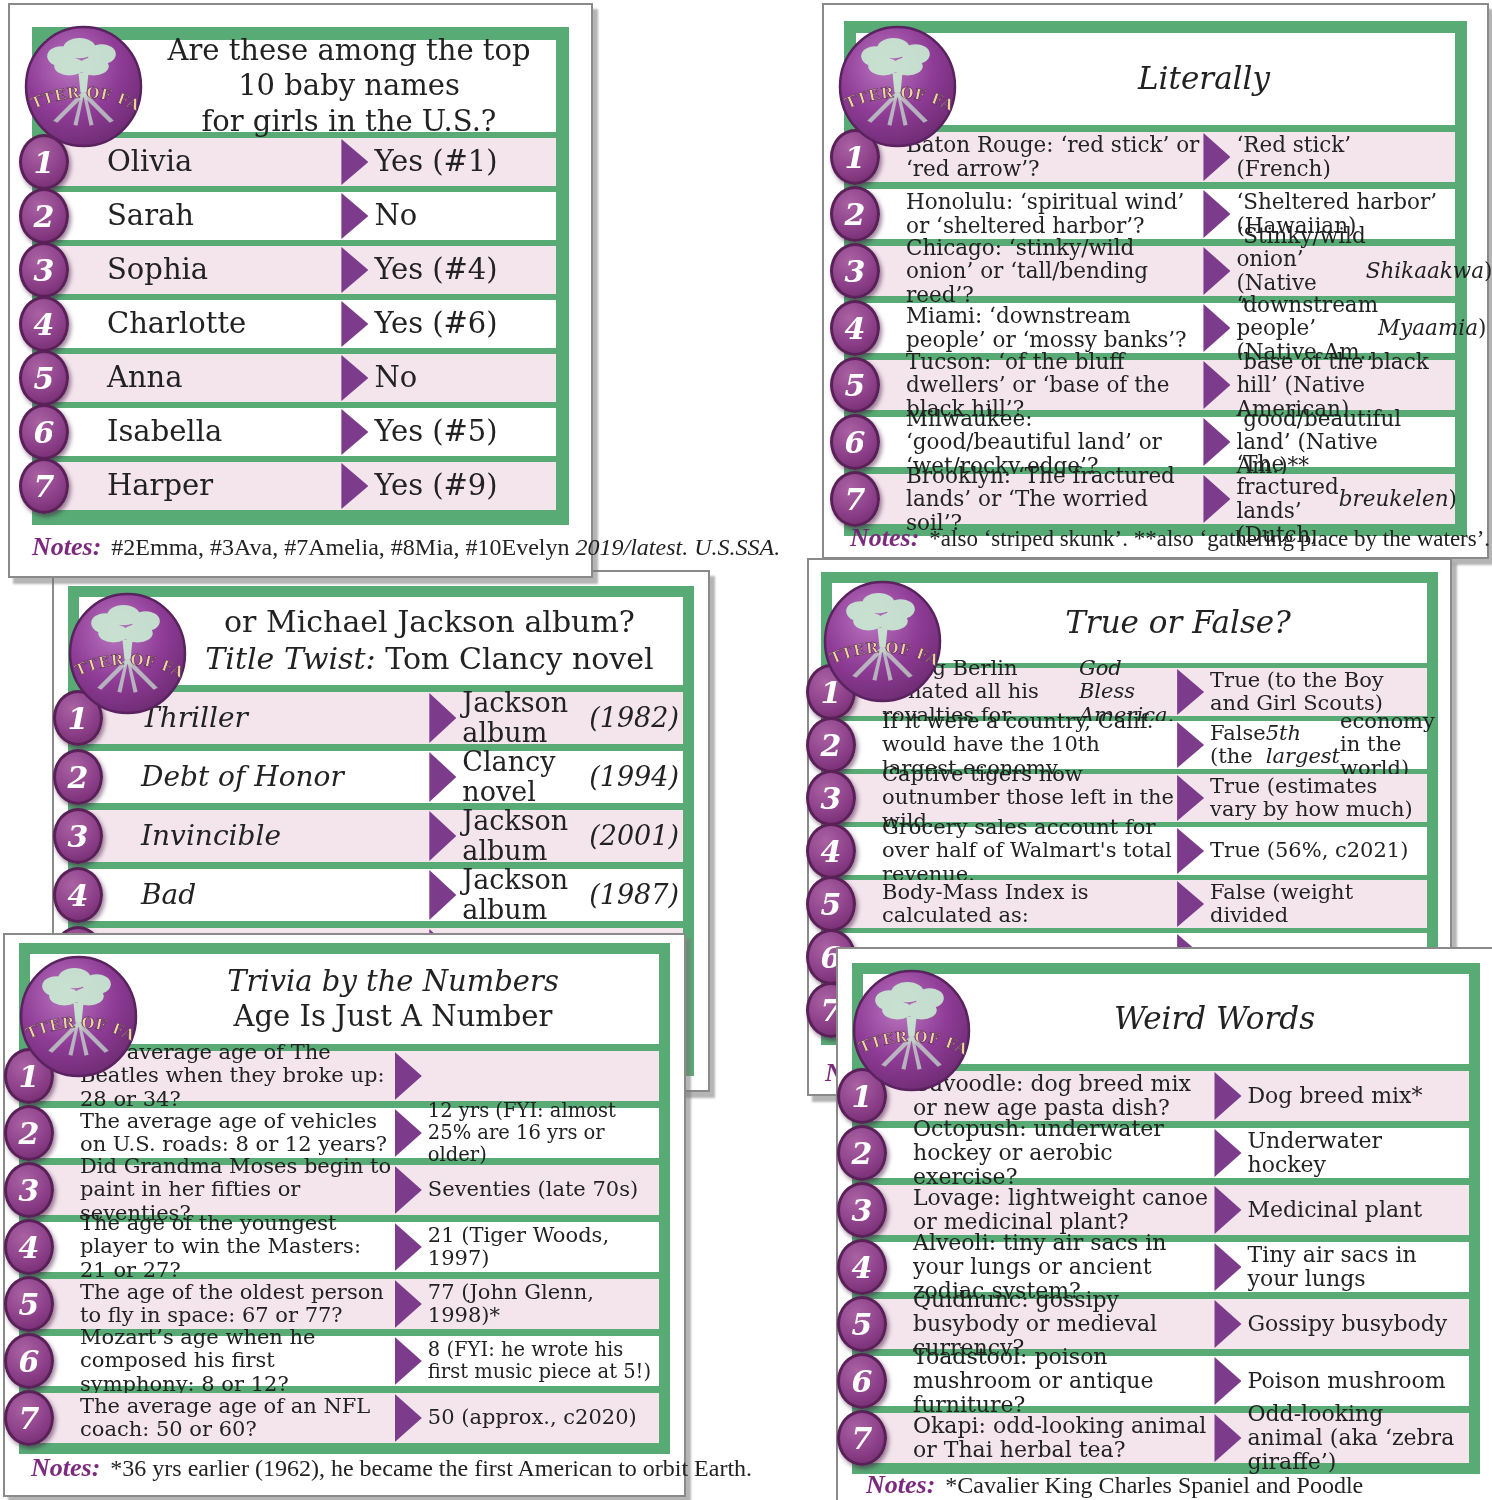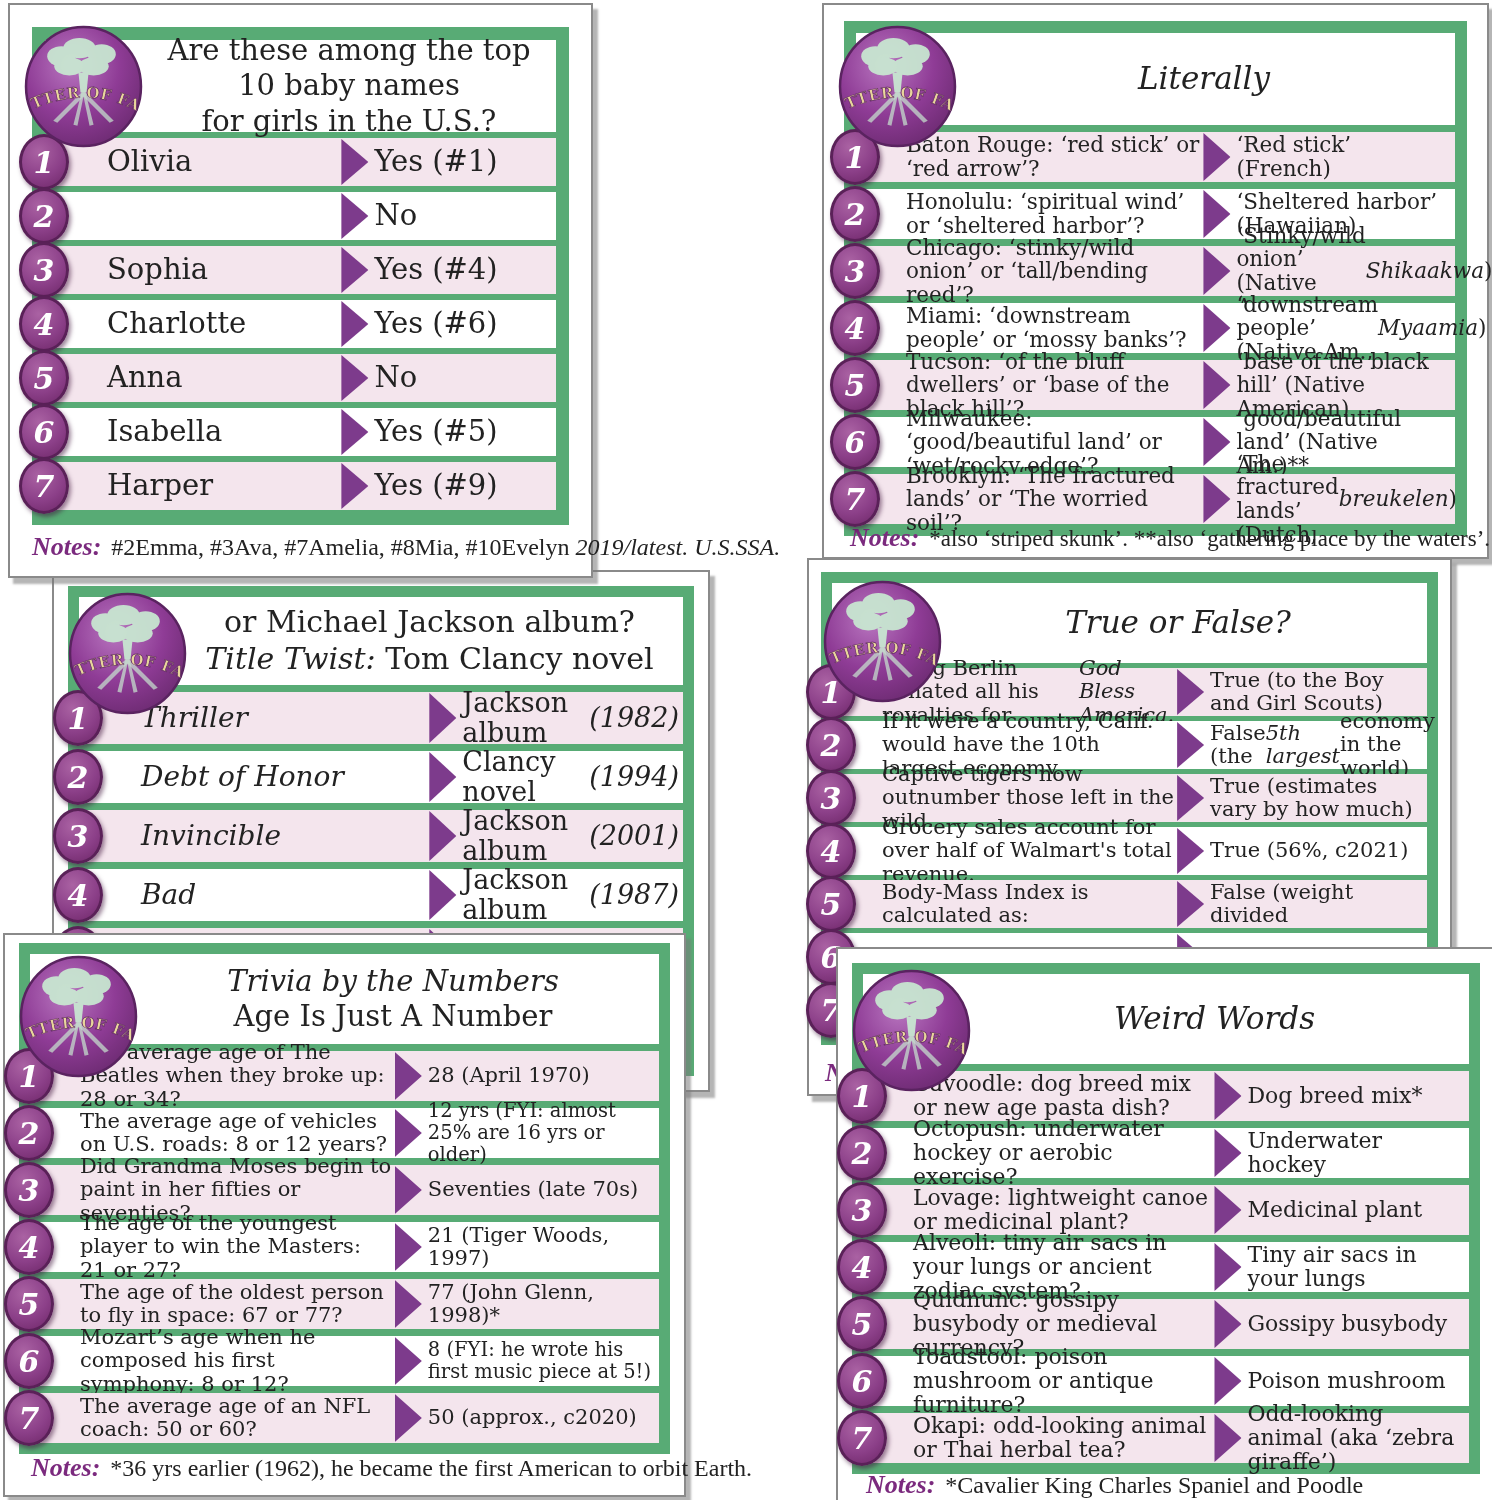--- a/index.html
+++ b/index.html
@@ -95,20 +95,23 @@
               <span>Olivia</span>
             </span>
     <span class="arrow"></span>
     <span class="a">
               <span>Yes (#1)</span>
             </span>
   </div>
 
   <div class="row">
     <span class="num">2</span>
+    <span class="q">
+              <span>Sarah</span>
+            </span>
     <span class="arrow"></span>
     <span class="a">
               <span>No</span>
             </span>
   </div>
 
   <div class="row odd">
     <span class="num">3</span>
     <span class="q">
               <span>Sophia</span>
@@ -516,23 +519,20 @@
     <div class="title-line"><i>Trivia by the Numbers</i></div>
           <div class="title-line"><span>Age Is Just A Number</span></div>
         </div>
     <div class="rows">
   <div class="row odd">
     <span class="num">1</span>
     <span class="q">
               <span>The average age of The Beatles when they broke up: 28 or 34?</span>
             </span>
     <span class="arrow"></span>
-    <span class="a">
-              <span>28 (April 1970)</span>
-            </span>
   </div>
 
   <div class="row">
     <span class="num">2</span>
     <span class="q">
               <span>The average age of vehicles on U.S. roads: 8 or 12 years?</span>
             </span>
     <span class="arrow"></span>
     <span class="a small">
               <span>12 yrs (FYI: almost 25% are 16 yrs or older)</span>

